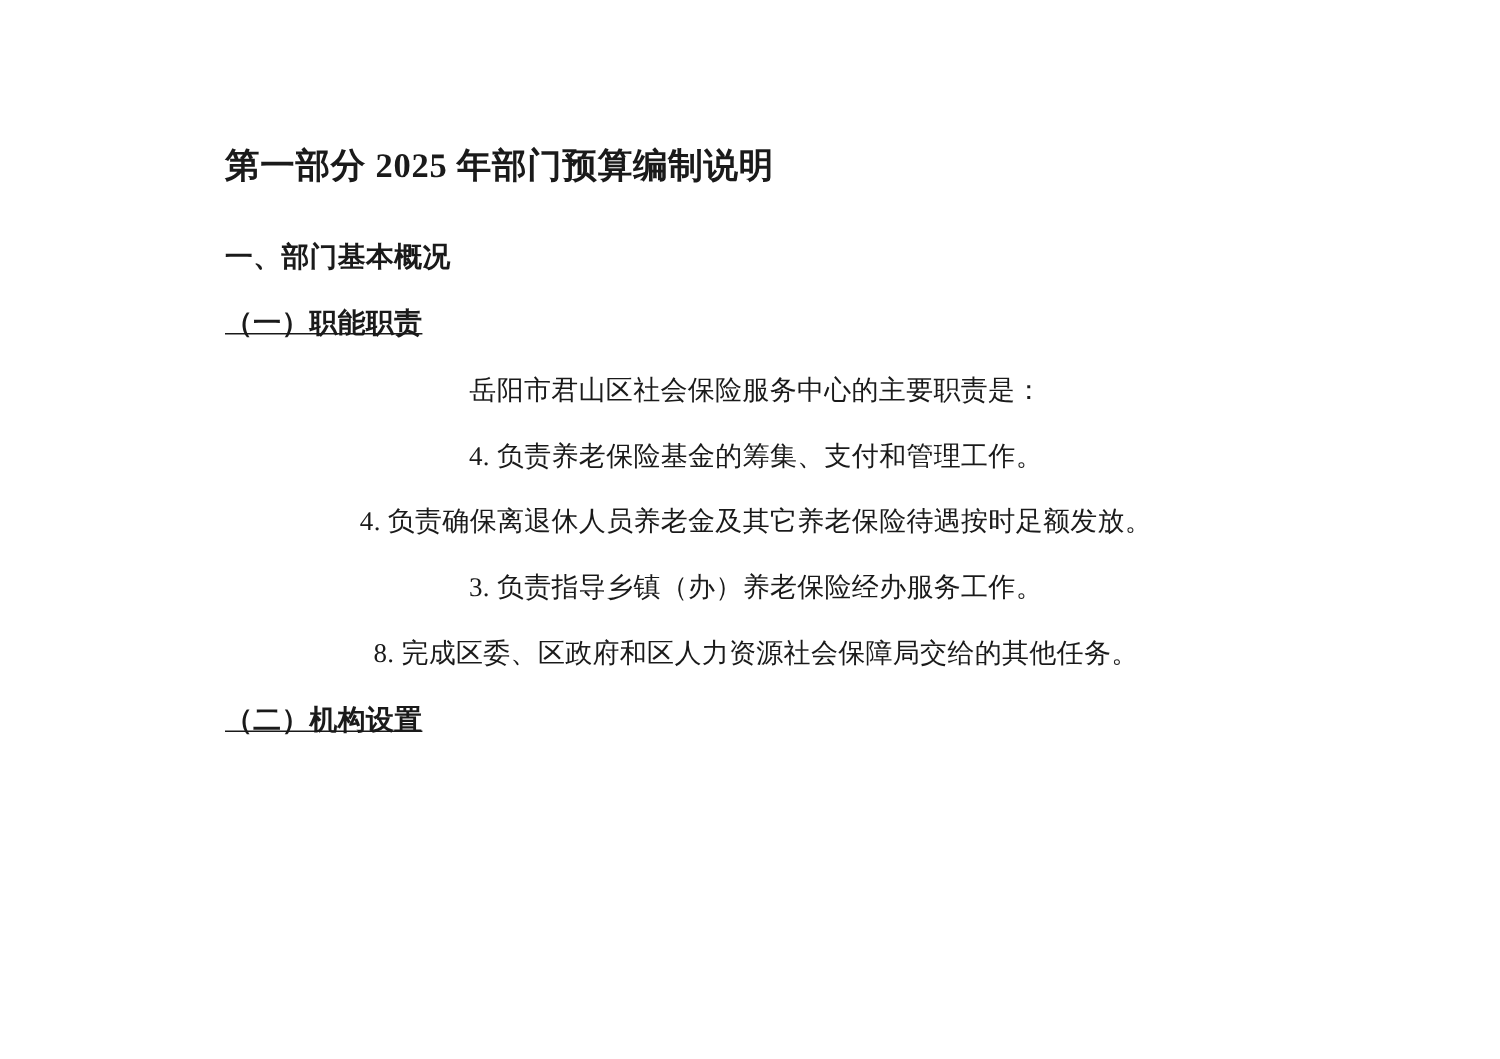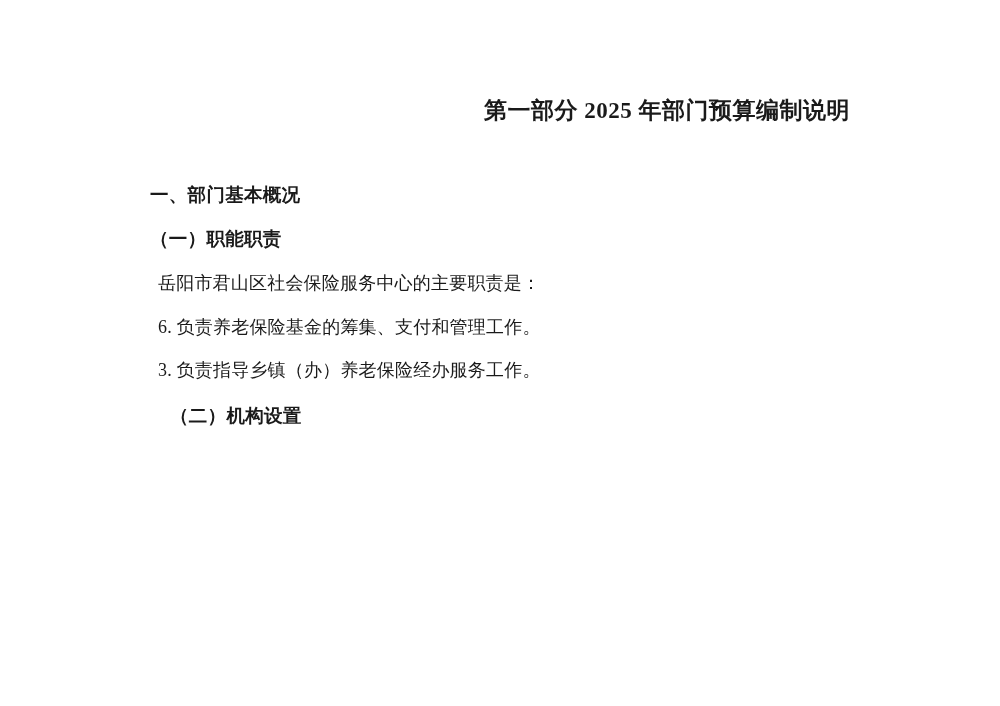--- a/index.html
+++ b/index.html
@@ -16,70 +16,73 @@
   }
   .page {
     position: relative;
     width: 1000px;
     height: 706px;
     background: #ffffff;
     box-sizing: border-box;
     padding: 0 150px;
   }
   .doc-title {
-    text-align: right;
+    text-align: left;
     font-size: 23px;
     font-weight: bold;
     letter-spacing: 0.5px;
     margin-top: 95px;
     margin-bottom: 0;
     line-height: 1.4;
   }
   .section-heading {
     font-size: 18.5px;
     font-weight: bold;
-    margin-top: 55px;
+    margin-top: 32px;
     margin-bottom: 0;
     line-height: 1.5;
     letter-spacing: 0.3px;
   }
   .sub-heading {
     font-size: 18.5px;
     font-weight: bold;
     margin-top: 16px;
     margin-bottom: 0;
     line-height: 1.5;
     letter-spacing: 0.3px;
+    text-decoration: underline;
   }
   .body-line {
     font-size: 18px;
     line-height: 1.55;
     margin-top: 16px;
     margin-bottom: 0;
     letter-spacing: 0.2px;
     white-space: nowrap;
   }
   .indent-1 {
     padding-left: 8px;
+    text-align: center;
   }
   .sub-heading.last {
     margin-top: 18px;
-    margin-left: 20px;
   }
 </style>
 </head>
 <body>
 
 <div class="page">
 
   <h1 class="doc-title">第一部分  2025 年部门预算编制说明</h1>
 
   <h2 class="section-heading">一、部门基本概况</h2>
 
   <h3 class="sub-heading">（一）职能职责</h3>
 
   <p class="body-line indent-1">岳阳市君山区社会保险服务中心的主要职责是：</p>
-  <p class="body-line indent-1">6. 负责养老保险基金的筹集、支付和管理工作。</p>
+  <p class="body-line indent-1">4. 负责养老保险基金的筹集、支付和管理工作。</p>
+  <p class="body-line indent-1">4. 负责确保离退休人员养老金及其它养老保险待遇按时足额发放。</p>
   <p class="body-line indent-1">3. 负责指导乡镇（办）养老保险经办服务工作。</p>
+  <p class="body-line indent-1">8. 完成区委、区政府和区人力资源社会保障局交给的其他任务。</p>
 
   <h3 class="sub-heading last">（二）机构设置</h3>
 
 </div>
 
 </body></html>

